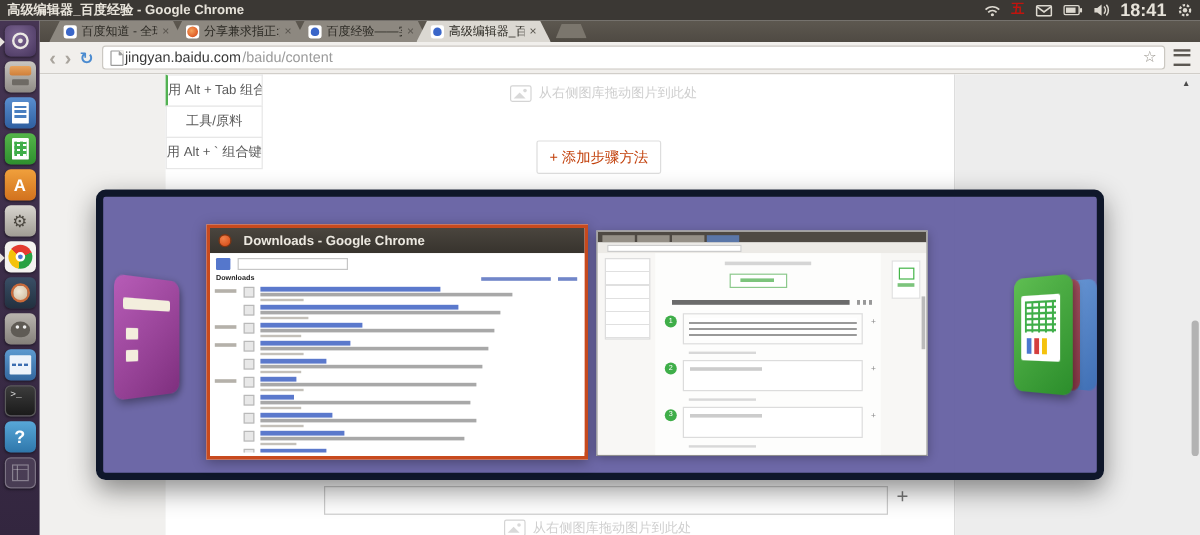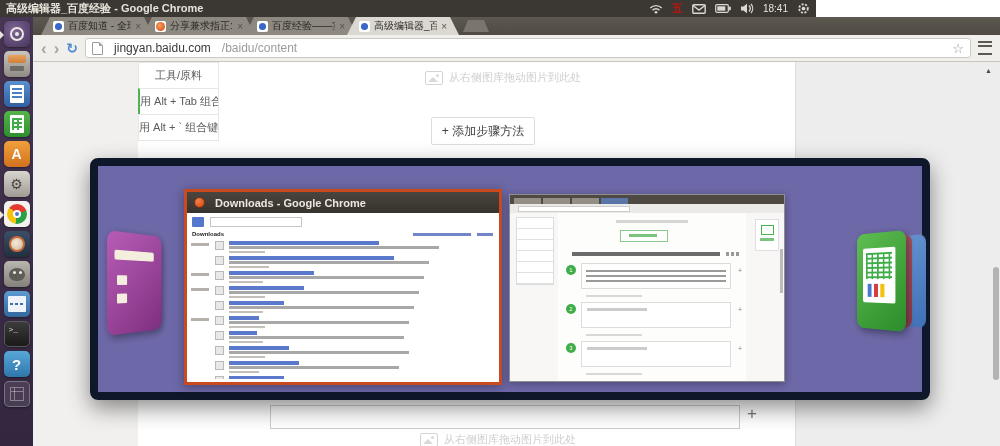--- a/index.html
+++ b/index.html
@@ -1,25 +1,25 @@
 <!DOCTYPE html>
 <html><head>
 <meta charset="utf-8">
 <style>
   html,body{margin:0;padding:0;background:#222;}
   #screen{position:relative;width:1000px;height:446px;overflow:hidden;
     font-family:"Liberation Sans","DejaVu Sans",sans-serif;background:#fff;}
   .abs{position:absolute;}
   
-  #top-panel{left:0;top:0;width:816px;height:17px;background:#3b3834;display:flex;align-items:center;justify-content:space-between;z-index:30;}
+  #top-panel{left:0;top:0;width:1000px;height:17px;background:#3b3834;display:flex;align-items:center;justify-content:space-between;z-index:30;}
   #win-title{margin-left:6px;font-size:11px;font-weight:bold;color:#e7e3da;white-space:nowrap;}
   #tray{display:flex;align-items:center;gap:9px;margin-right:6px;color:#dcd8cf;}
   #tray svg{display:block;}
   #tray .im{color:#c0140e;font-size:11px;font-weight:bold;line-height:1;}
-  #clock{font-size:10px;color:#e7e3da;}
+  #clock{font-size:15px;color:#e7e3da;font-weight:bold;}
   
   #launcher{left:0;top:17px;width:33px;height:429px;background:linear-gradient(180deg,#463553,#33263f);z-index:20;display:flex;flex-direction:column;align-items:center;padding-top:4px;box-sizing:border-box;gap:4px;}
   .lic{width:26px;height:26px;border-radius:5px;position:relative;flex:0 0 auto;box-shadow:0 1px 2px rgba(0,0,0,.4);}
   #ic-dash{background:radial-gradient(circle at 40% 35%,#7d6693,#46345c);}
   #ic-dash::after{content:"";position:absolute;inset:6px;border:2px solid #ece9e4;border-radius:50%;}
   #ic-dash::before{content:"";position:absolute;left:11px;top:11px;width:4px;height:4px;background:#ece9e4;border-radius:50%;z-index:1;}
   #ic-files{background:linear-gradient(#c9c6c1,#8f8b85);}
   #ic-files::before{content:"";position:absolute;left:4px;right:4px;top:4px;height:8px;background:linear-gradient(#e8a45e,#d07f3a);border-radius:2px;}
   #ic-files::after{content:"";position:absolute;left:6px;right:6px;top:15px;height:5px;background:#6e6a64;border-radius:1px;}
   #ic-writer{background:linear-gradient(#5a8fd0,#2f5fa0);}
@@ -56,54 +56,54 @@
   .tab.active{background:#dbd8d2;z-index:2;}
   .tab .lbl{flex:1;white-space:nowrap;overflow:hidden;}
   .tab .cls{font-size:10px;color:#58544d;}
   .fav{width:11px;height:11px;border-radius:2px;background:#fff;position:relative;flex:0 0 auto;}
   .fav.paw::after{content:"";position:absolute;inset:2px;background:#3a66c9;border-radius:50% 50% 45% 45%;}
   .fav.orange::after{content:"";position:absolute;inset:1px;background:radial-gradient(circle at 40% 40%,#f5a15a,#d43e12);border-radius:50%;}
   #newtab{width:26px;height:12px;background:#7b766d;clip-path:polygon(5px 0,calc(100% - 5px) 0,100% 100%,0 100%);margin:0 0 3px 4px;}
   #toolbar{left:0;top:18px;width:100%;height:27px;background:#f1efec;border-bottom:1px solid #c9c6c0;display:flex;align-items:center;padding:0 8px;box-sizing:border-box;gap:7px;}
   .navbtn{font-size:17px;line-height:1;color:#a9a49d;font-weight:bold;}
   #reload-icon{color:#4b8bd0;font-size:14px;font-weight:bold;}
-  #urlbox{flex:1;height:18px;background:#fff;border:1px solid #cbc8c2;border-radius:3px;display:flex;align-items:center;padding:0 6px;gap:11px;font-size:12px;}
+  #urlbox{flex:1;height:18px;background:#fff;border:1px solid #cbc8c2;border-radius:3px;display:flex;align-items:center;padding:0 6px;gap:1px;font-size:12px;}
   #pageico{width:9px;height:11px;border:1px solid #9a9a9a;border-radius:1px;background:#fff;position:relative;}
   #pageico::after{content:"";position:absolute;right:-1px;top:-1px;border:2px solid #f1efec;border-left-color:#9a9a9a;border-bottom-color:#9a9a9a;}
   #url-host{color:#3a3a3a;}
   #url-path{color:#9b9b9b;}
   #star{margin-left:auto;color:#9a968f;font-size:13px;}
   #menu-btn{width:14px;height:10px;border-top:2px solid #5c5852;border-bottom:2px solid #5c5852;position:relative;}
   #menu-btn::after{content:"";position:absolute;left:0;right:0;top:2px;height:2px;background:#5c5852;}
   
   #page{left:0;top:45px;width:100%;height:384px;background:#fff;}
   #leftstrip{left:0;top:0;width:105px;height:100%;background:#f1f0ee;}
   #toc{left:105px;top:1px;width:81px;}
   .toc-item{height:27px;line-height:25px;text-align:center;font-size:11px;color:#5a5a5a;background:#fff;border:1px solid #e7e7e7;box-sizing:border-box;margin-top:-1px;white-space:nowrap;overflow:hidden;}
   .toc-item.active{border-left:2px solid #52b152;}
   .hint{display:flex;align-items:center;gap:6px;font-size:11px;color:#cfcfcf;white-space:nowrap;}
   .img-ph{width:16px;height:12px;border:1px solid #d4d4d4;border-radius:2px;position:relative;flex:0 0 auto;}
   .img-ph::after{content:"";position:absolute;left:2px;bottom:2px;border-left:5px solid transparent;border-right:5px solid transparent;border-bottom:5px solid #d9d9d9;}
   .img-ph::before{content:"";position:absolute;right:3px;top:2px;width:3px;height:3px;border-radius:50%;background:#d9d9d9;}
   #hint1{left:392px;top:8px;}
-  #addstep{left:398px;top:55px;width:102px;height:26px;border:1px solid #ddd;border-radius:2px;background:#fff;font-size:12px;color:#404040;display:flex;align-items:center;justify-content:center;}
+  #addstep{left:414px;top:55px;width:102px;height:26px;border:1px solid #ddd;border-radius:2px;background:#fff;font-size:12px;color:#c2410c;display:flex;align-items:center;justify-content:center;}
   #vdivider{left:762px;top:0;width:1px;height:100%;background:#ddd;}
   #rightpanel{left:763px;top:0;width:204px;height:100%;background:#ededed;}
   #addimg-card{left:10px;top:0;width:77px;height:85px;background:#fff;border:1px solid #e5e5e5;border-top:none;box-sizing:border-box;display:flex;flex-direction:column;align-items:center;}
   #addimg-icon{margin-top:12px;width:26px;height:22px;border:2px solid #44b549;border-radius:2px;position:relative;}
   #addimg-icon::after{content:"";position:absolute;left:2px;bottom:2px;border-left:7px solid transparent;border-right:7px solid transparent;border-bottom:7px solid #44b549;}
   #addimg-icon::before{content:"";position:absolute;right:3px;top:3px;width:4px;height:4px;border-radius:50%;background:#44b549;}
   #addimg-label{margin-top:8px;font-size:10px;color:#44b549;white-space:nowrap;}
   #scroll-up{right:8px;top:5px;font-size:7px;color:#4a4a4a;}
   #pg-scrollthumb{right:1px;top:205px;width:6px;height:113px;background:#b3b3b3;border-radius:3px;}
   #bottombox{left:237px;top:343px;width:470px;height:24px;border:1px solid #ccc;background:#fff;box-sizing:border-box;}
   #bottomplus{left:714px;top:342px;font-size:17px;color:#777;}
   #hint2{left:387px;top:370px;}
   
-  #switcher{left:90px;top:158px;width:840px;height:242px;background:rgba(104,99,164,.97);border:8px solid #0f172a;border-radius:8px;box-sizing:border-box;z-index:40;box-shadow:0 8px 22px rgba(0,0,0,.45);padding-left:28px;}
+  #switcher{left:80px;top:158px;width:840px;height:242px;background:rgba(104,99,164,.97);border:6px solid #0f172a;border-radius:8px;box-sizing:border-box;z-index:40;box-shadow:0 8px 22px rgba(0,0,0,.45);padding-left:28px;}
   
   #sw-impress{left:9px;top:64px;width:74px;height:106px;transform:perspective(260px) rotateY(32deg);transform-origin:left center;background:linear-gradient(135deg,#b75cb7,#7e2f7e);border-radius:10px;box-shadow:2px 3px 8px rgba(0,0,0,.4);}
   #sw-impress .bar{position:absolute;left:12%;top:18%;width:72%;height:10px;background:#f3eedd;border-radius:2px;}
   #sw-impress .blk1,#sw-impress .blk2{position:absolute;left:16%;width:13px;height:10px;background:#f3eedd;border-radius:1px;}
   #sw-impress .blk1{top:42%;} #sw-impress .blk2{top:60%;}
   
   #dlwin{left:86px;top:23px;width:318px;height:196px;border:3px solid #c84a1e;background:#fff;box-sizing:border-box;box-shadow:0 2px 10px rgba(0,0,0,.35);}
   #dl-titlebar{height:21px;background:linear-gradient(#4a453e,#37332d);display:flex;align-items:center;padding-left:7px;gap:10px;}
   #dl-close{width:11px;height:11px;border-radius:50%;background:radial-gradient(circle at 35% 30%,#f08149,#d34513);border:1px solid #7e3413;box-sizing:border-box;}
   #dl-title{font-size:11px;font-weight:bold;color:#ece8e0;white-space:nowrap;}
@@ -245,22 +245,22 @@
         <span id="url-host">jingyan.baidu.com</span>
           <span id="url-path">/baidu/content</span>
         <span id="star">☆</span>
       </div>
       <div id="menu-btn"></div>
     </div>
 
     <div id="page" class="abs">
       <div id="leftstrip" class="abs"></div>
       <div id="toc" class="abs">
+        <div class="toc-item active">用 Alt + Tab 组合</div>
         <div class="toc-item">工具/原料</div>
-        <div class="toc-item active">用 Alt + Tab 组合</div>
         <div class="toc-item">用 Alt + ` 组合键在</div>
       </div>
       <div id="hint1" class="abs hint">
         <span class="img-ph"></span>
         <span>从右侧图库拖动图片到此处</span>
       </div>
       <div id="addstep" class="abs">+ 添加步骤方法</div>
       <div id="vdivider" class="abs"></div>
       <div id="rightpanel" class="abs">
         <div id="scroll-up" class="abs">▲</div>

